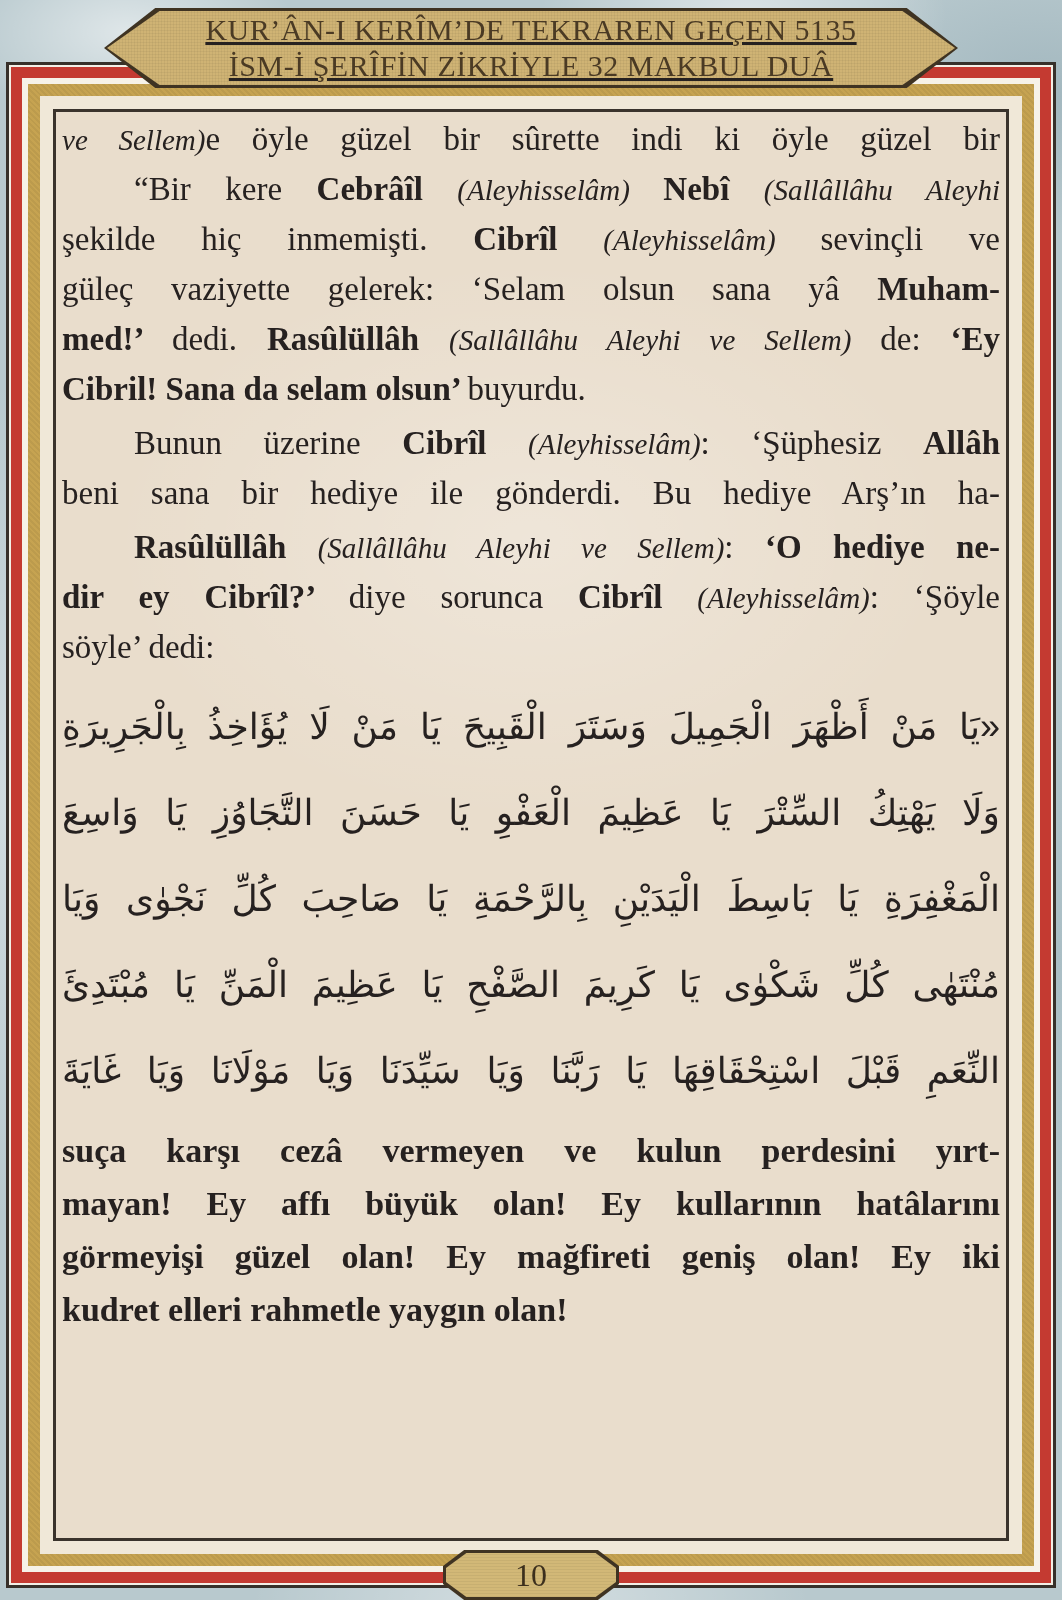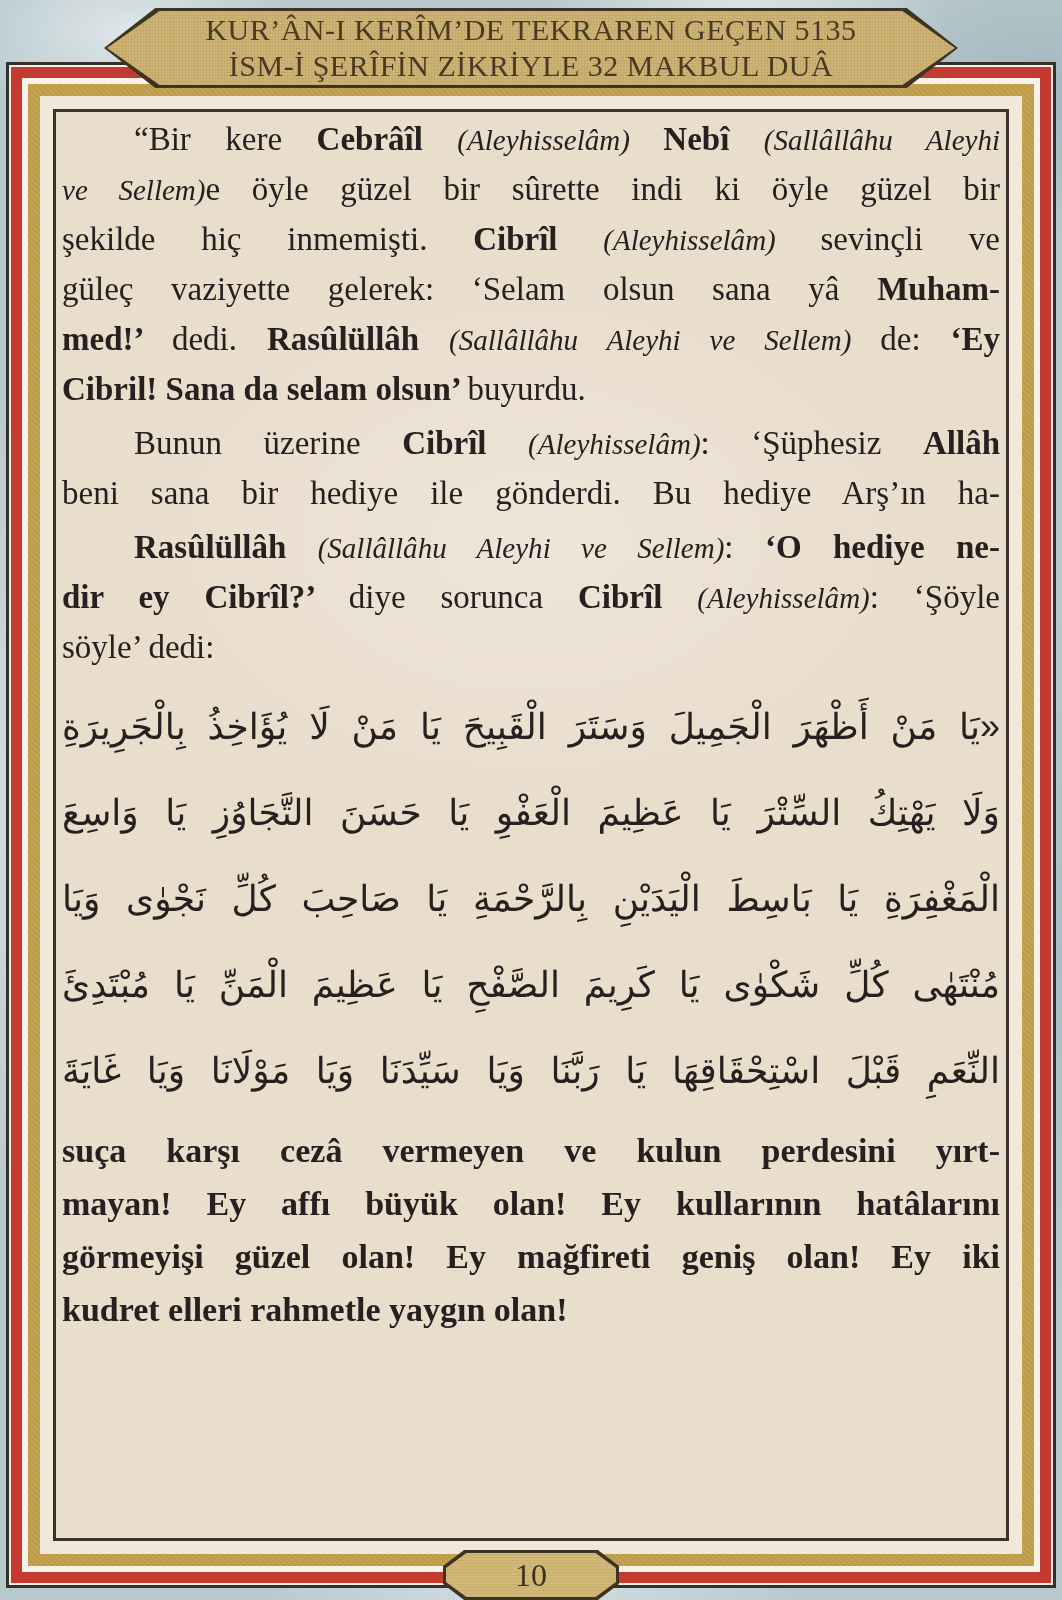--- a/index.html
+++ b/index.html
@@ -35,21 +35,21 @@
     position:absolute;left:104px;top:8px;width:854px;height:80px;z-index:5;
     background:var(--c-banner-border,#3f3322);
     clip-path:polygon(0% 50%, 6% 0%, 94% 0%, 100% 50%, 94% 100%, 6% 100%);
   }
   .banner-inner{
     position:absolute;left:3px;top:3px;right:3px;bottom:3px;
     background:var(--c-banner-bg,#cfb374);
     background-image:repeating-linear-gradient(0deg, rgba(0,0,0,.045) 0 1px, transparent 1px 3px),
                      repeating-linear-gradient(90deg, rgba(0,0,0,.045) 0 1px, transparent 1px 3px);
     clip-path:polygon(0% 50%, 6.2% 0%, 93.8% 0%, 100% 50%, 93.8% 100%, 6.2% 100%);
-    display:flex;flex-direction:column;justify-content:center;align-items:center;
+    display:flex;flex-direction:column;justify-content:center;align-items:center;text-decoration:underline;
   }
   .banner-line{
     font-size:30px;line-height:36px;color:var(--c-banner-text,#4a3a24);
     letter-spacing:.5px;white-space:nowrap;
   }
   
   .paragraph{margin:0 0 4px 0;}
   .line{
     font-size:33px;line-height:50px;height:50px;
     text-align:justify;text-align-last:justify;white-space:normal;overflow:visible;
@@ -100,22 +100,22 @@
   <div class="frame">
     <div class="f-white1">
       <div class="f-red">
         <div class="f-white2">
           <div class="f-gold">
             <div class="f-cream">
               <div class="f-ink">
                 <div class="content">
                   <div id="paragraphs-top">
                       <div class="paragraph">
+                        <div class="line"><span class="r-i">ve Sellem)</span><span class="r-n">e öyle güzel bir sûrette indi ki öyle güzel bir</span></div>
                         <div class="line indent"><span class="r-n">“Bir kere </span><span class="r-b">Cebrâîl </span><span class="r-i">(Aleyhisselâm) </span><span class="r-b">Nebî </span><span class="r-i">(Sallâllâhu Aleyhi</span></div>
-                        <div class="line"><span class="r-i">ve Sellem)</span><span class="r-n">e öyle güzel bir sûrette indi ki öyle güzel bir</span></div>
                         <div class="line"><span class="r-n">şekilde hiç inmemişti. </span><span class="r-b">Cibrîl </span><span class="r-i">(Aleyhisselâm) </span><span class="r-n">sevinçli ve</span></div>
                         <div class="line"><span class="r-n">güleç vaziyette gelerek: ‘Selam olsun sana yâ </span><span class="r-b">Muham-</span></div>
                         <div class="line"><span class="r-b">med!’ </span><span class="r-n">dedi. </span><span class="r-b">Rasûlüllâh </span><span class="r-i">(Sallâllâhu Aleyhi ve Sellem) </span><span class="r-n">de: </span><span class="r-b">‘Ey</span></div>
                         <div class="line last"><span class="r-b">Cibril! Sana da selam olsun’ </span><span class="r-n">buyurdu.</span></div>
                       </div>
                       <div class="paragraph">
                         <div class="line indent"><span class="r-n">Bunun üzerine </span><span class="r-b">Cibrîl </span><span class="r-i">(Aleyhisselâm)</span><span class="r-n">: ‘Şüphesiz </span><span class="r-b">Allâh</span></div>
                         <div class="line"><span class="r-n">beni sana bir hediye ile gönderdi. Bu hediye Arş’ın ha-</span></div>
                       </div>
                       <div class="paragraph">

